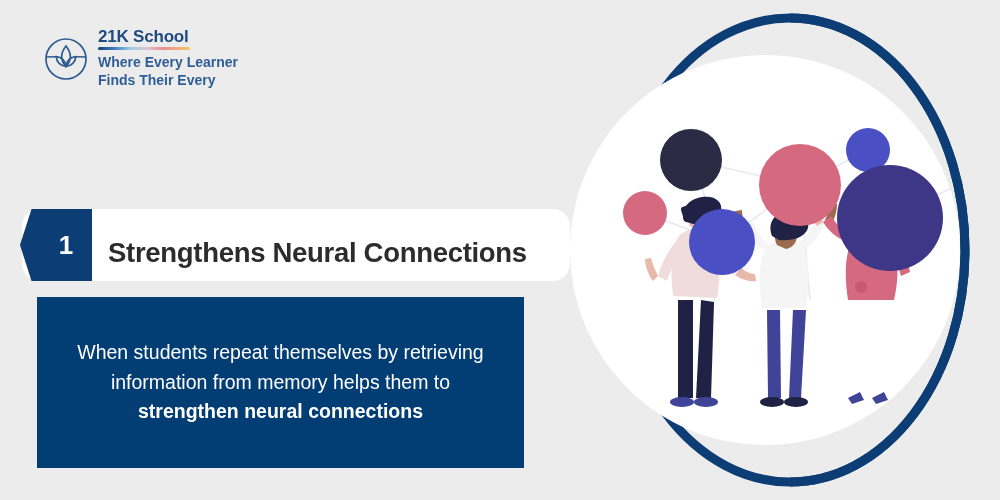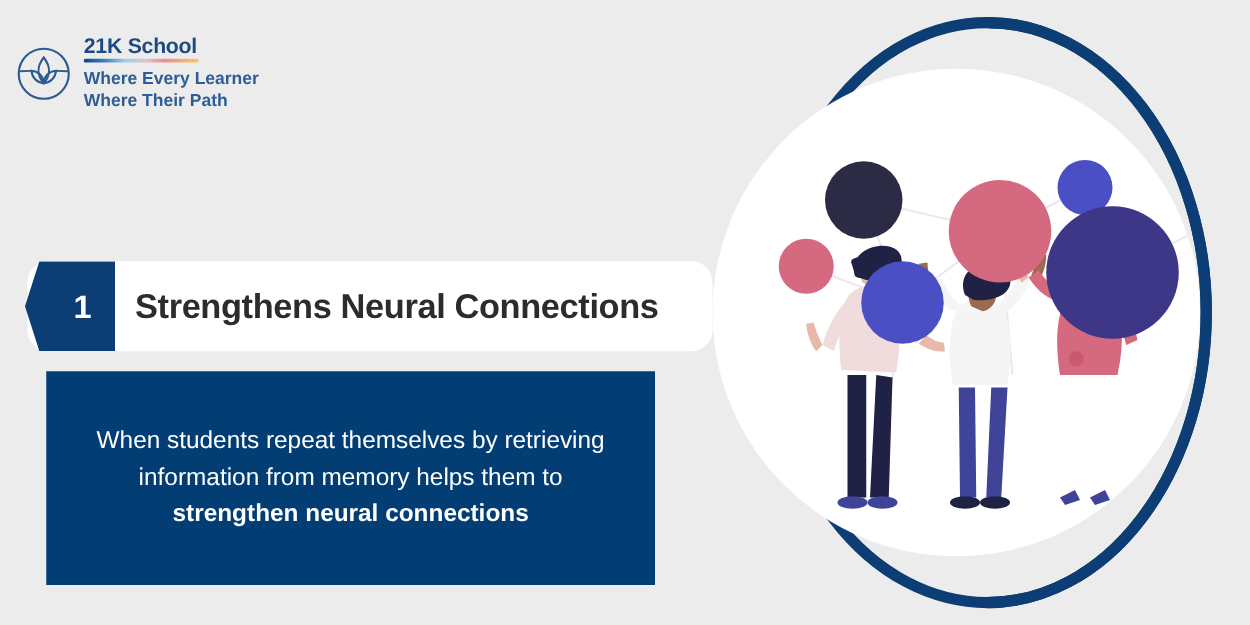--- a/index.html
+++ b/index.html
@@ -11,21 +11,21 @@
   }
   #slide {
     position:relative;
     width:1000px; height:500px;
     background:#ececec;
     overflow:hidden;
   }
 
   
   #logo {
-    position:absolute; left:12px; top:28px;
+    position:absolute; left:43px; top:28px;
     display:flex; align-items:center; gap:9px;
   }
   #logo-mark { width:46px; height:46px; flex:0 0 46px; }
   #logo-text { display:flex; flex-direction:column; line-height:1; }
   #logo-title {
     font-size:17px; font-weight:bold; color:#1d4a80;
     letter-spacing:-0.2px; white-space:nowrap;
   }
   #logo-rule {
     height:3px; width:92px; margin-top:2px; border-radius:2px;
@@ -49,21 +49,21 @@
     position:absolute; left:-2px; top:0; width:72px; height:72px;
     background:#0c3d74;
     clip-path:polygon(16% 0%, 100% 0%, 100% 100%, 16% 100%, 0% 50%);
   }
   #title-number {
     position:absolute; left:24px; top:0; width:40px; height:72px;
     display:flex; align-items:center; justify-content:center;
     color:#ffffff; font-size:26px; font-weight:bold;
   }
   #title-text {
-    position:absolute; left:86px; top:0; height:72px;
+    position:absolute; left:86px; top:0; height:88px;
     display:flex; align-items:center;
     font-size:27.5px; font-weight:bold; color:#2c2c2c;
     letter-spacing:-0.3px; white-space:nowrap;
   }
 
   
   #body-box {
     position:absolute; left:37px; top:297px;
     width:487px; height:171px;
     background:#023d74;
@@ -93,21 +93,21 @@
         <path d="M23 30.5 C17.5 30 13.5 26 13.2 20.6 C18.8 21 22.7 25 23 30.5 Z" fill="none" stroke="#2c5b90" stroke-width="1.7"></path>
         <path d="M23 30.5 C28.5 30 32.5 26 32.8 20.6 C27.2 21 23.3 25 23 30.5 Z" fill="none" stroke="#2c5b90" stroke-width="1.7"></path>
         <path d="M3.3 21 L13.3 20.7 M42.7 21 L32.8 20.7" stroke="#2c5b90" stroke-width="1.6"></path>
       </svg>
     </span>
     <span id="logo-text">
       <span id="logo-title">21K School</span>
       <span id="logo-rule"></span>
       <span id="logo-tagline">
         <span>Where Every Learner</span><br>
-        <span>Where Their Path</span>
+        <span>Finds Their Every</span>
       </span>
     </span>
   </div>
 
   <div id="title-banner">
     <div id="title-pill"></div>
     <div id="title-chevron"></div>
     <div id="title-number">1</div>
     <div id="title-text">Strengthens Neural Connections</div>
   </div>

